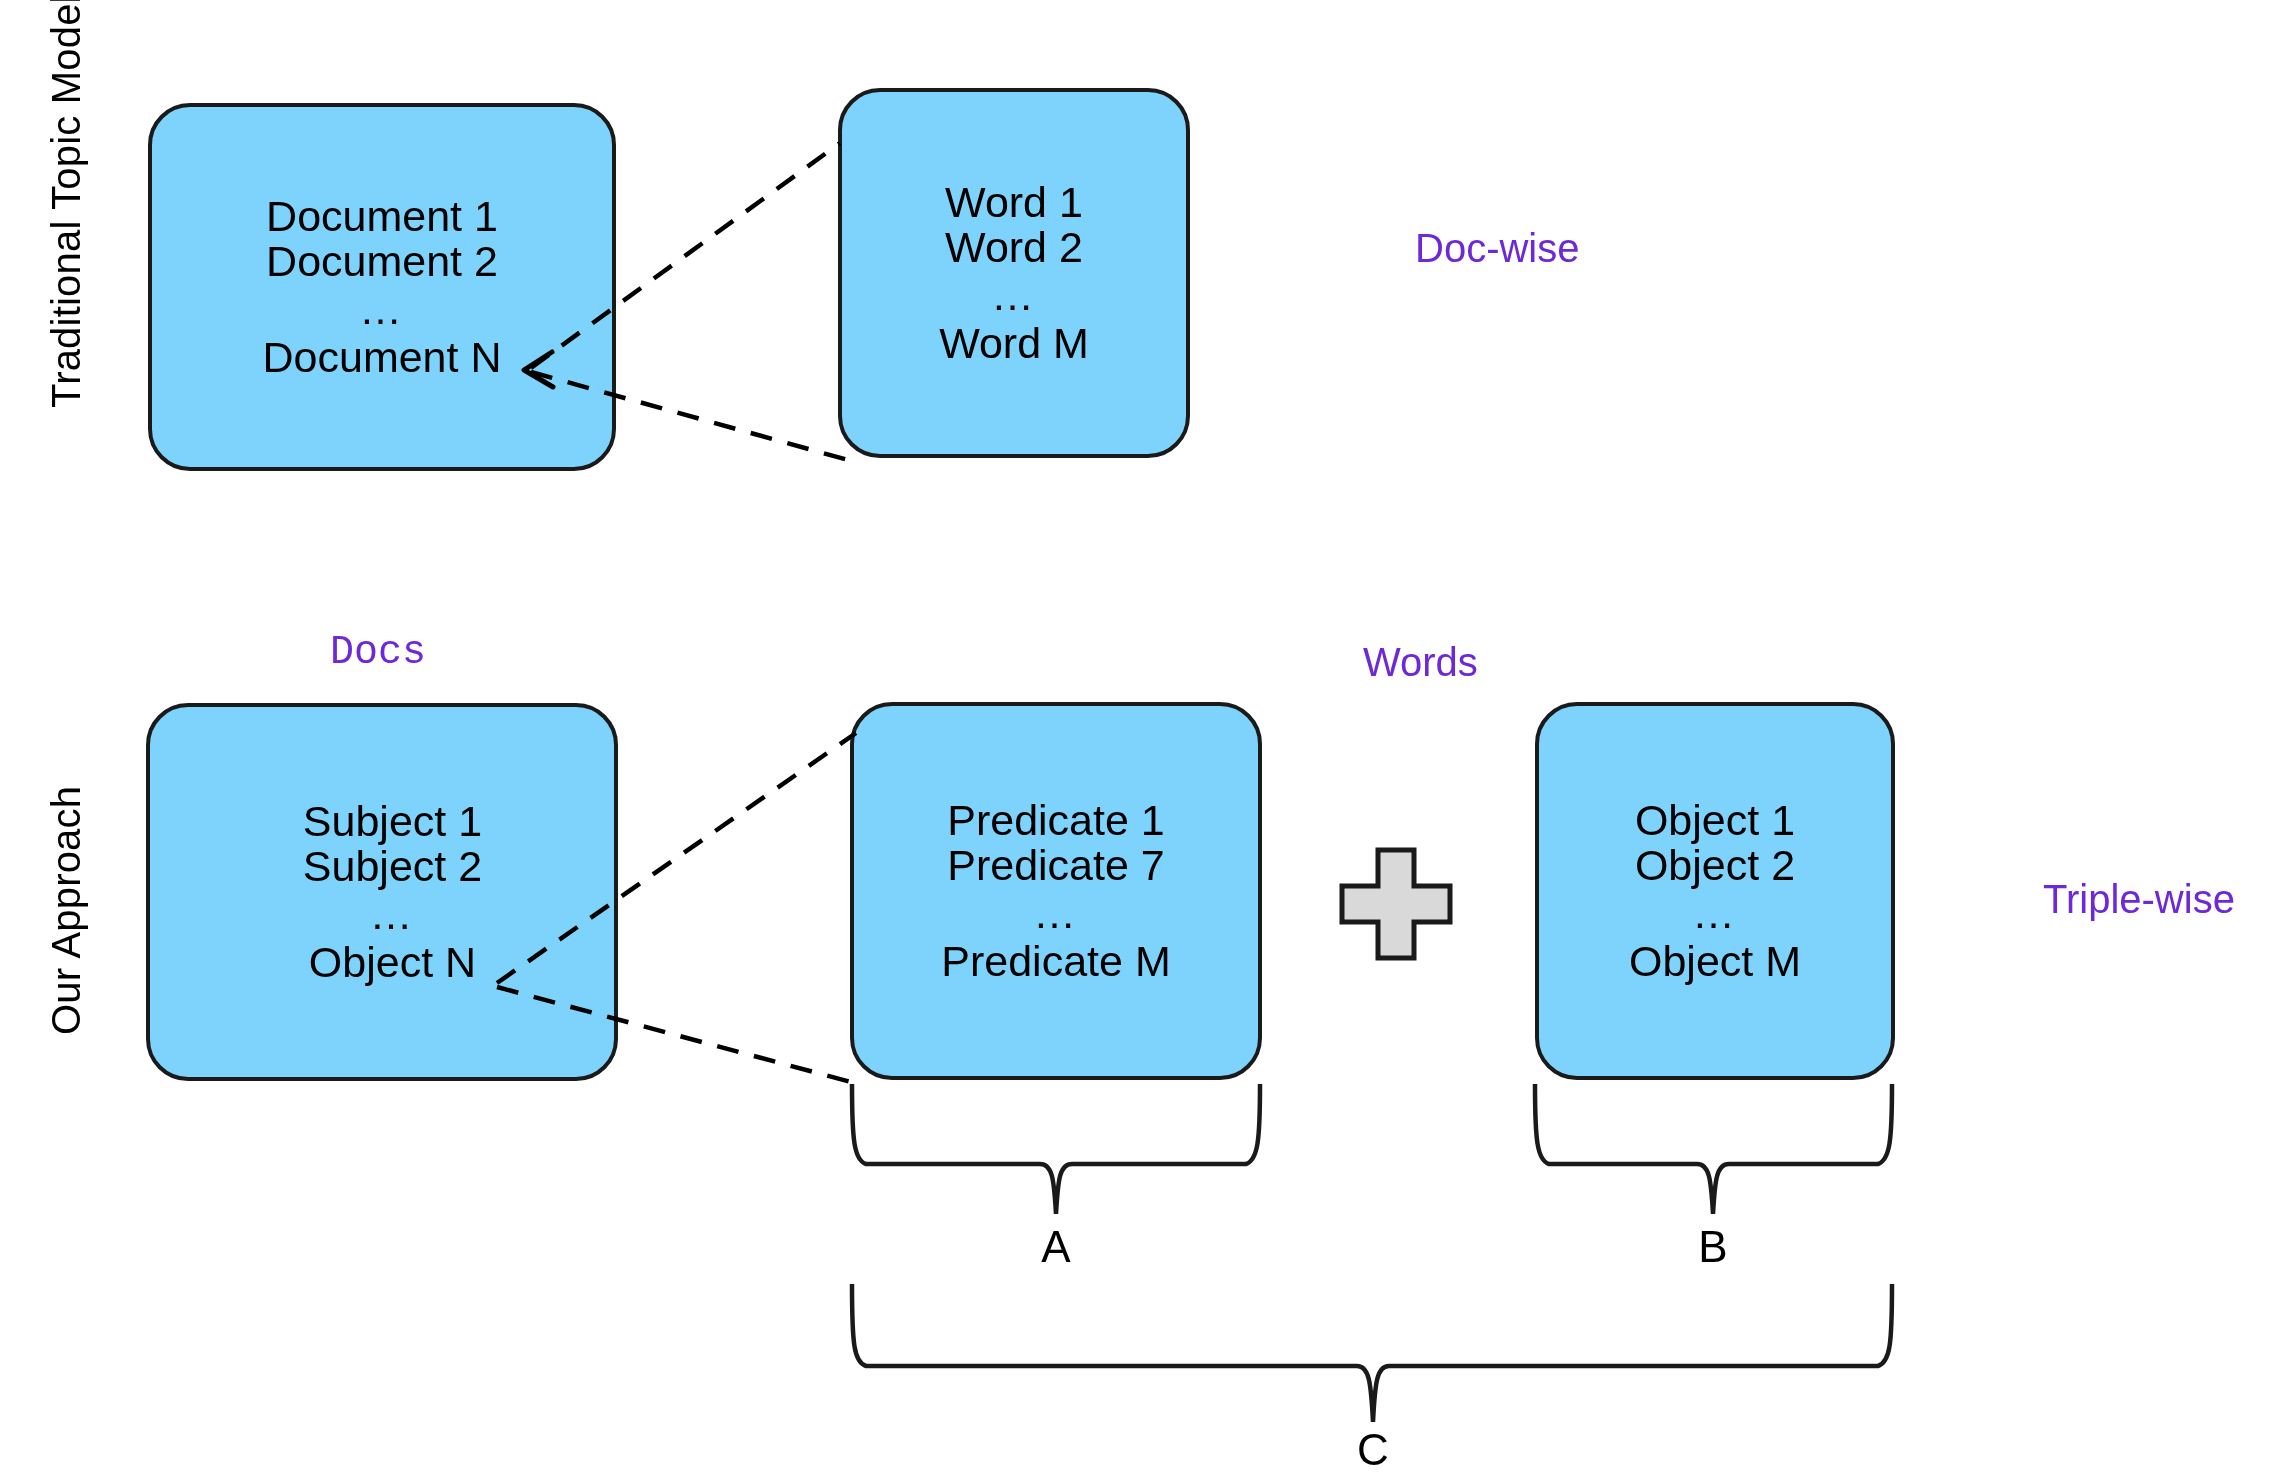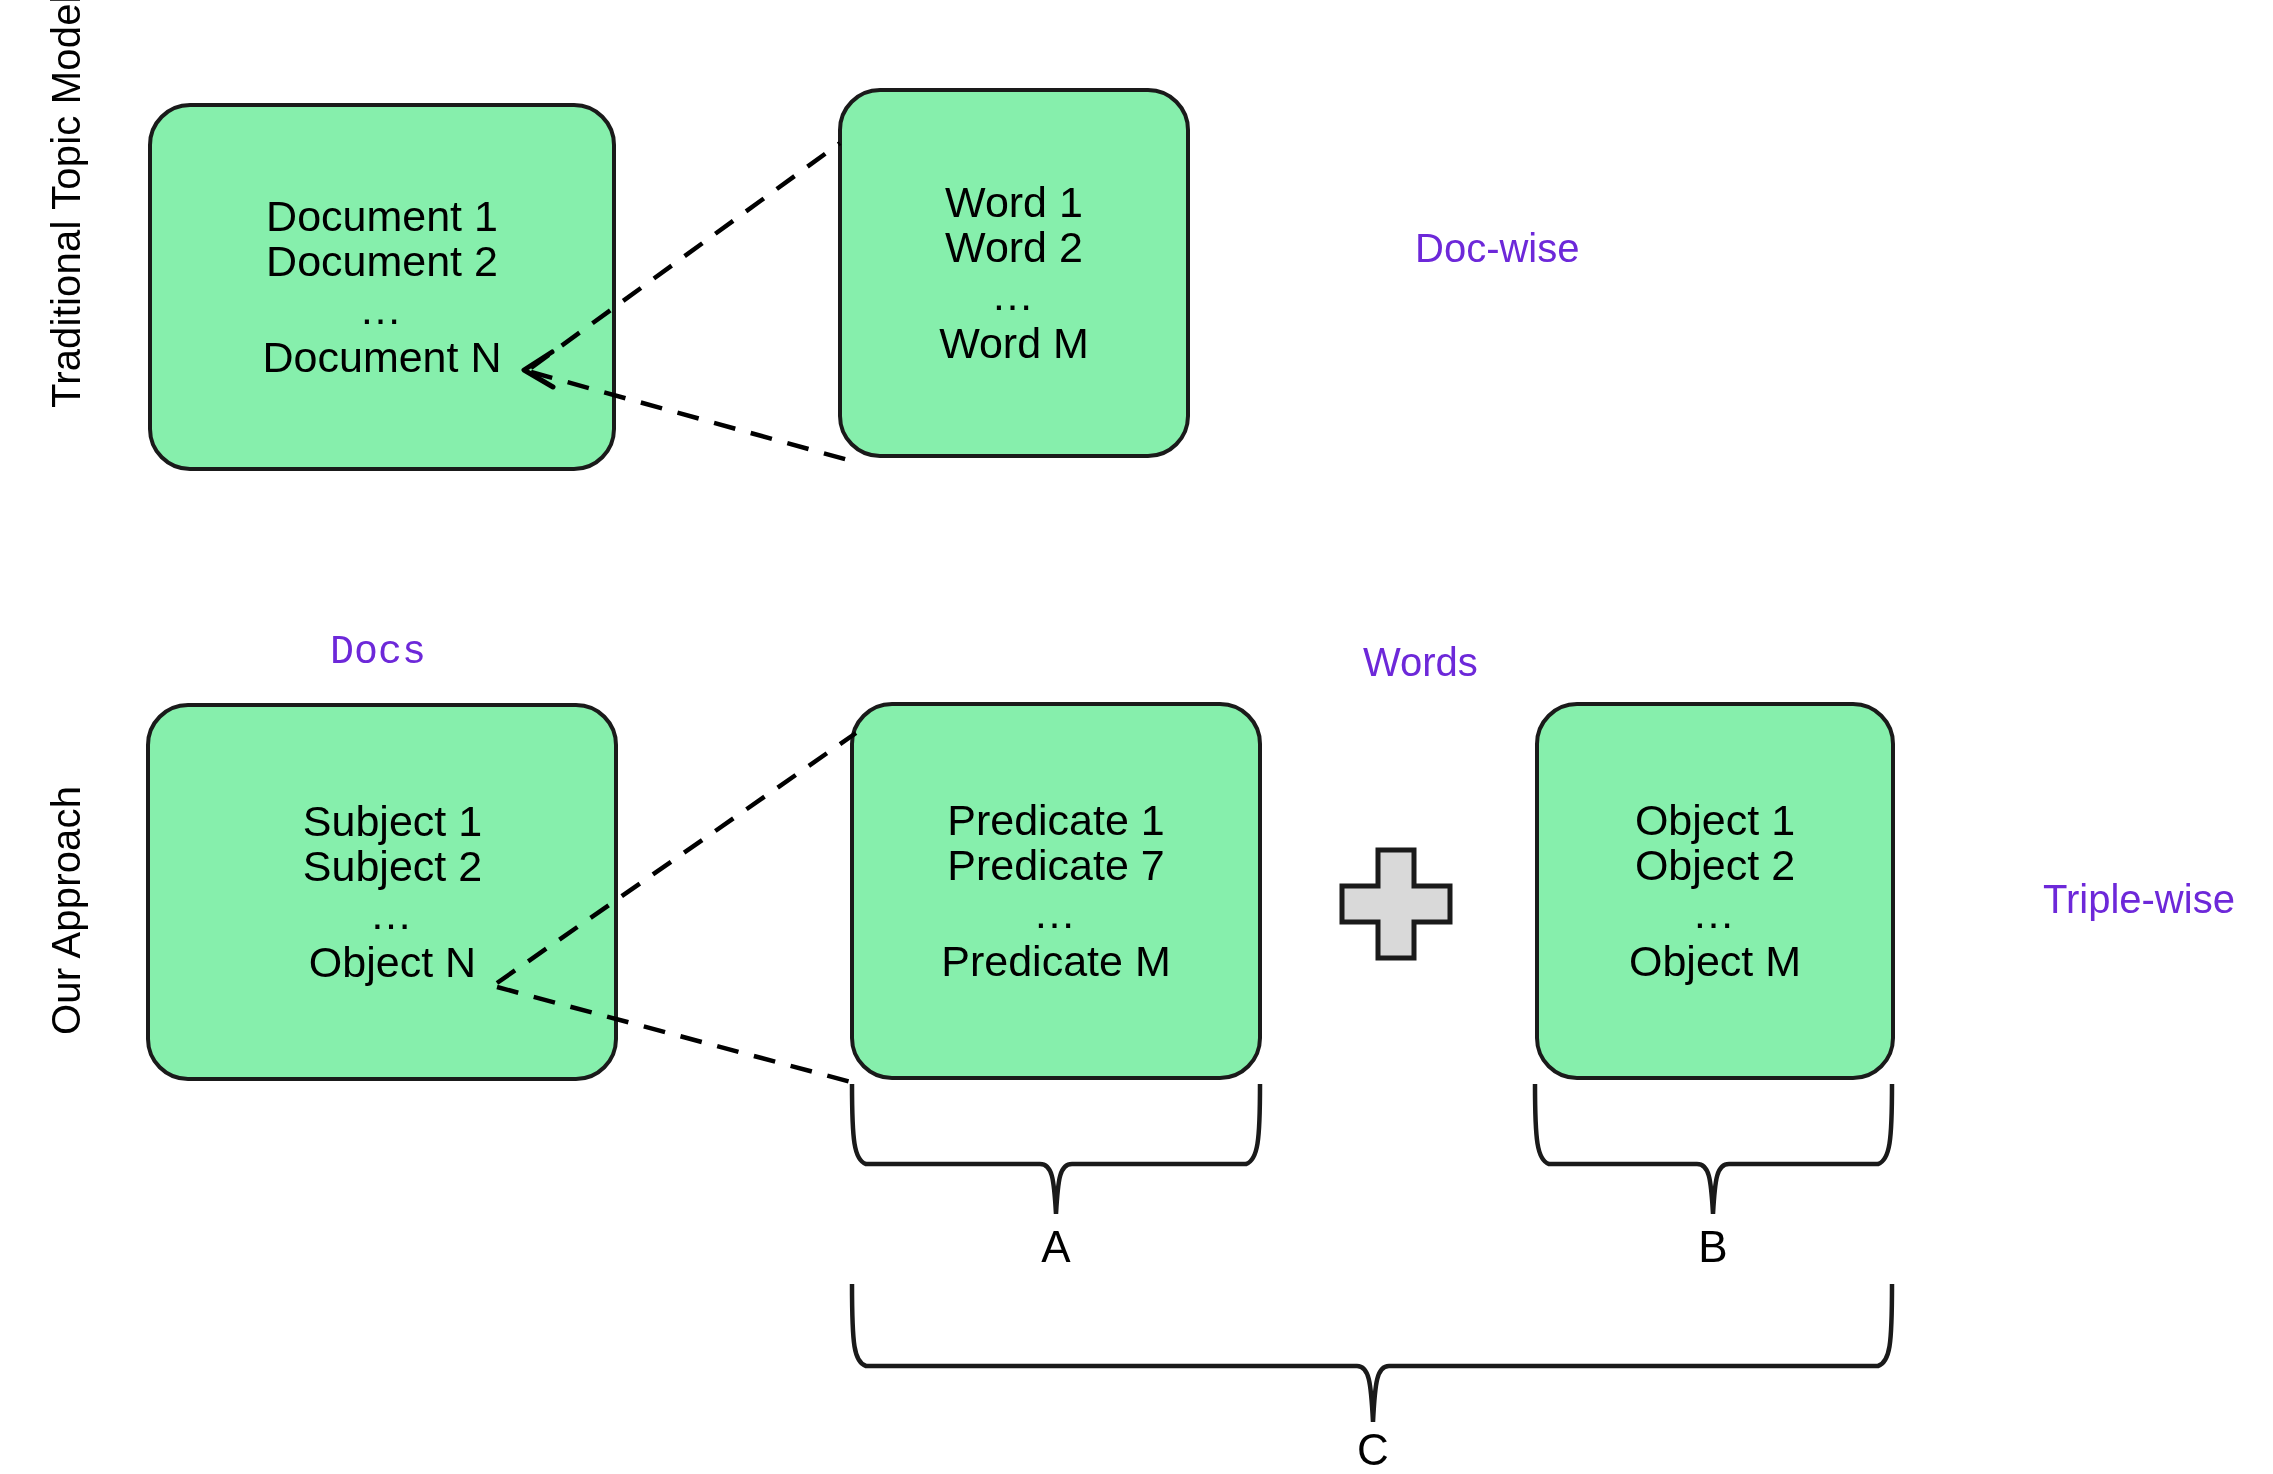--- a/index.html
+++ b/index.html
@@ -27,21 +27,21 @@
     color: #000;
     transform-origin: 0 0;
     transform: rotate(-90deg);
     letter-spacing: 0.2px;
   }
 
   
   .box {
     position: absolute;
     box-sizing: border-box;
-    background: #86efac;
+    background: #7dd3fc;
     border: 4px solid #1a1a1a;
     border-radius: 42px;
     display: flex;
     flex-direction: column;
     align-items: center;
     justify-content: center;
   }
   .box .line {
     font-size: 43px;
     line-height: 1.04;

